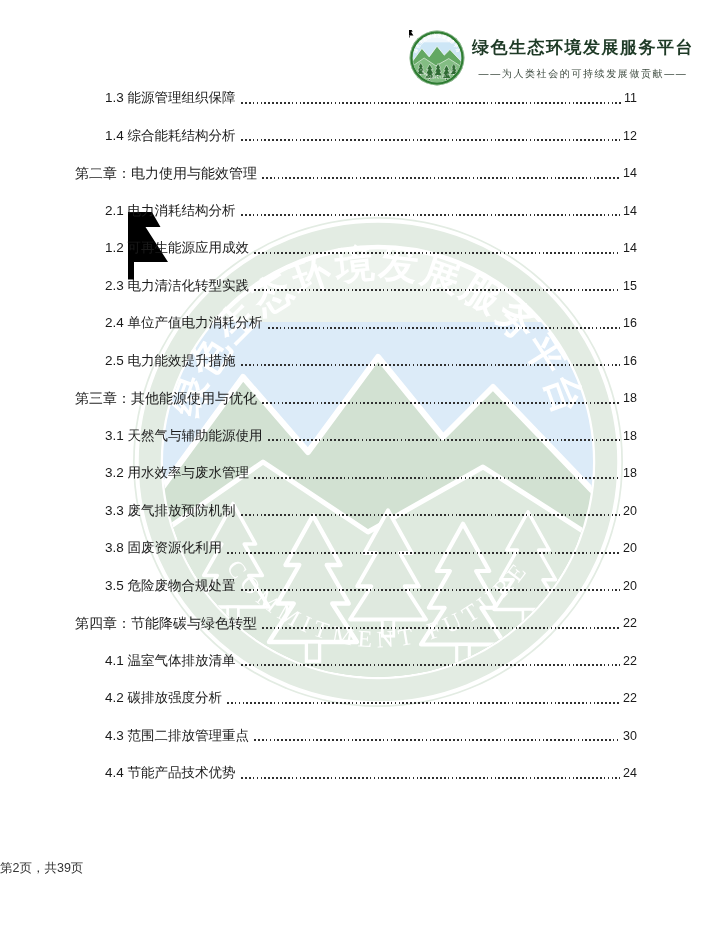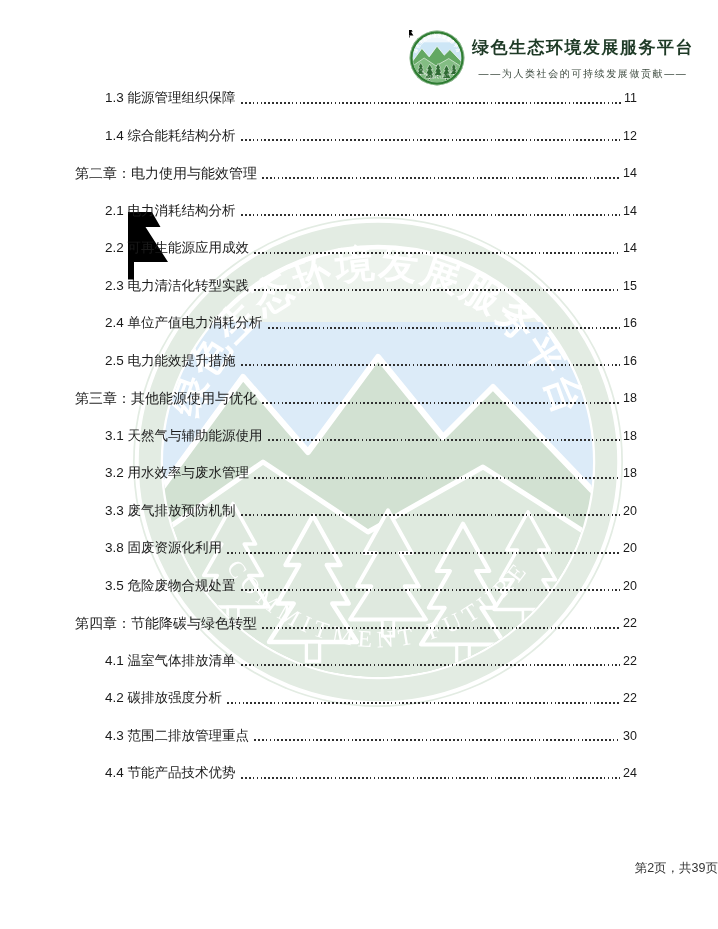--- a/index.html
+++ b/index.html
@@ -49,21 +49,21 @@
   .toc-row.section{padding-left:30px;}
   .toc-label{white-space:nowrap;line-height:1;}
   .leader{
     flex:1;height:1.7px;margin:0 3px 1px 5px;
     background-image:repeating-linear-gradient(to right,#303030 0 1.7px,transparent 1.7px 3.9px);
   }
   .toc-page{font-size:12.5px;line-height:1;white-space:nowrap;}
   
   .footer{
     position:absolute;left:0;right:0;top:860px;z-index:1;
-    text-align:right;font-size:12.5px;color:#333333;
+    text-align:left;font-size:12.5px;color:#333333;
   }
   svg text{font-family:"Liberation Sans","DejaVu Sans",sans-serif;}
   svg .serif{font-family:"Liberation Serif","DejaVu Serif",serif;}
 </style>
 </head>
 <body>
 
 <svg width="0" height="0" style="position:absolute" aria-hidden="true">
   <defs>
     <symbol id="emblem" viewBox="0 0 200 200">
@@ -134,21 +134,21 @@
     <span class="toc-label">第二章：电力使用与能效管理</span>
     <span class="leader"></span>
     <span class="toc-page">14</span>
   </div>
     <div class="toc-row section">
     <span class="toc-label">2.1 电力消耗结构分析</span>
     <span class="leader"></span>
     <span class="toc-page">14</span>
   </div>
     <div class="toc-row section">
-    <span class="toc-label">2.2 可再生能源应用成效</span>
+    <span class="toc-label">1.2 可再生能源应用成效</span>
     <span class="leader"></span>
     <span class="toc-page">14</span>
   </div>
     <div class="toc-row section">
     <span class="toc-label">2.3 电力清洁化转型实践</span>
     <span class="leader"></span>
     <span class="toc-page">15</span>
   </div>
     <div class="toc-row section">
     <span class="toc-label">2.4 单位产值电力消耗分析</span>

